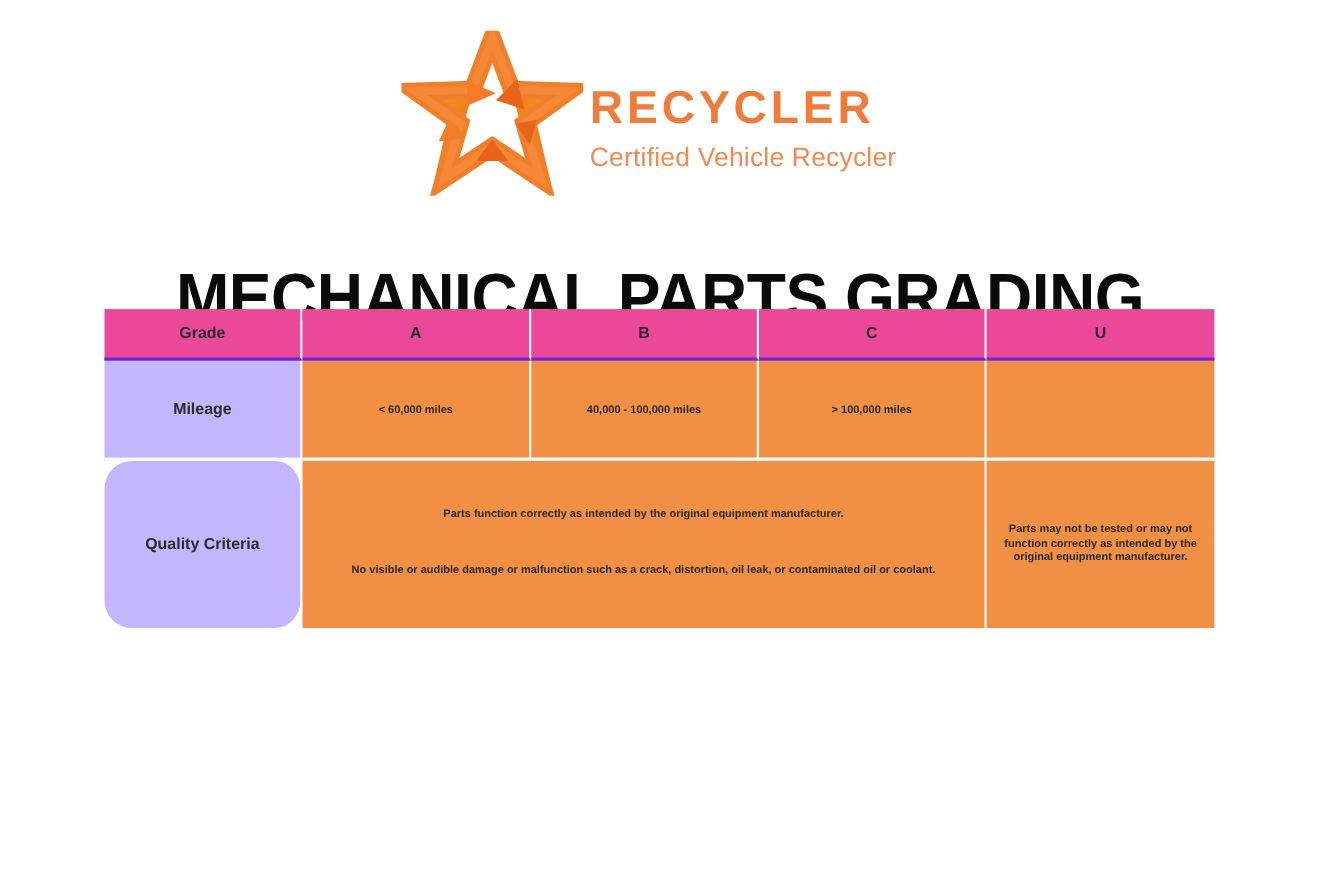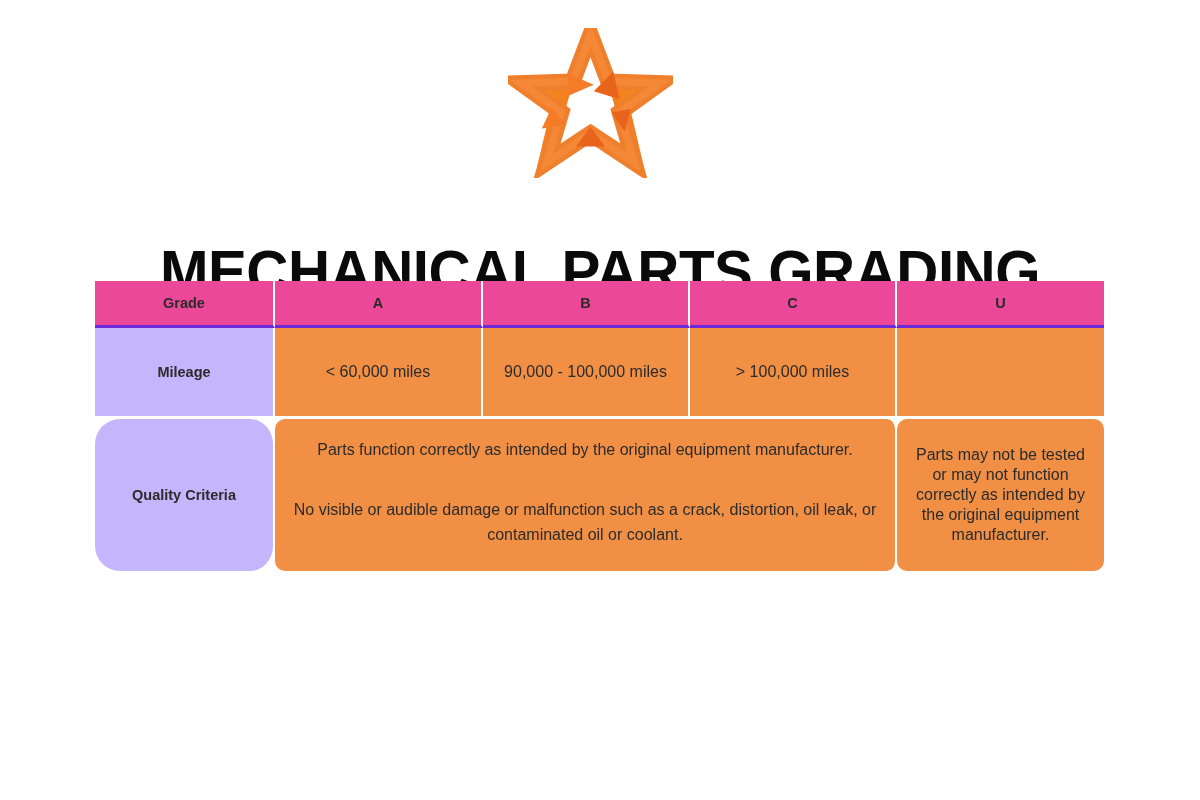--- a/index.html
+++ b/index.html
@@ -111,27 +111,27 @@
     background: #c4b5fd;
     font-size: 14.5px;
     font-weight: bold;
     border-right: 2px solid #ffffff;
     border-bottom: 3px solid #ffffff;
   }
   .rowlabel.bottom { border-bottom: none; border-radius: 25px; }
 
   .cell {
     background: #f18f44;
-    font-size: 16px;
-    font-weight: normal;
+    font-size: 10px;
+    font-weight: bold;
     border-right: 2px solid #ffffff;
     border-bottom: 3px solid #ffffff;
   }
   .cell.last { border-right: none; }
-  .cell.bottom { border-bottom: none; border-radius: 10px; }
+  .cell.bottom { border-bottom: none; }
 
   .mileage-row .cell { height: 88px; }
 
   .quality-row .cell { height: 136px; }
 
   .qc-merged {
     padding: 6px 18px 10px 18px !important;
     line-height: 1.55;
   }
   .qc-merged p {
@@ -186,20 +186,24 @@
         <path d="M100 8 L122 66 L186 68 L136 104 L154 166 L100 130 L46 166 L64 104 L14 68 L78 66 Z" fill="none" stroke="#f79040" stroke-width="9" stroke-linejoin="miter" opacity="0.55"></path>
 
         <polygon points="72,56 72,84 104,70" fill="#f47b28"></polygon>
         <polygon points="128,54 104,78 136,88" fill="#e8641c"></polygon>
         <polygon points="150,100 126,104 142,128" fill="#e8641c"></polygon>
         <polygon points="100,122 82,146 118,146" fill="#e8641c"></polygon>
         <polygon points="52,98 40,124 70,120" fill="#f47b28"></polygon>
       </svg>
     </span>
 
+    <span class="logo-text">
+      <span class="logo-wordmark">RECYCLER</span>
+      <span class="logo-tagline">Certified Vehicle Recycler</span>
+    </span>
 
   </div>
 </div>
 
 <h1 class="page-title">MECHANICAL PARTS GRADING</h1>
 
 <table class="grading-table">
   <colgroup>
     <col style="width:180px">
     <col style="width:208px">
@@ -215,21 +219,21 @@
       <th class="hdr">B</th>
       <th class="hdr">C</th>
       <th class="hdr last">U</th>
     </tr>
   </thead>
 
   <tbody>
     <tr class="mileage-row">
       <td class="rowlabel">Mileage</td>
       <td class="cell">&lt; 60,000 miles</td>
-      <td class="cell">90,000 - 100,000 miles</td>
+      <td class="cell">40,000 - 100,000 miles</td>
       <td class="cell">&gt; 100,000 miles</td>
       <td class="cell last"></td>
     </tr>
 
     <tr class="quality-row">
       <td class="rowlabel bottom">Quality Criteria</td>
       <td class="cell bottom qc-merged" colspan="3">
         <p>Parts function correctly as intended by the original equipment manufacturer.</p>
         <p>No visible or audible damage or malfunction such as a crack, distortion, oil leak, or contaminated oil or coolant.</p>
       </td>

